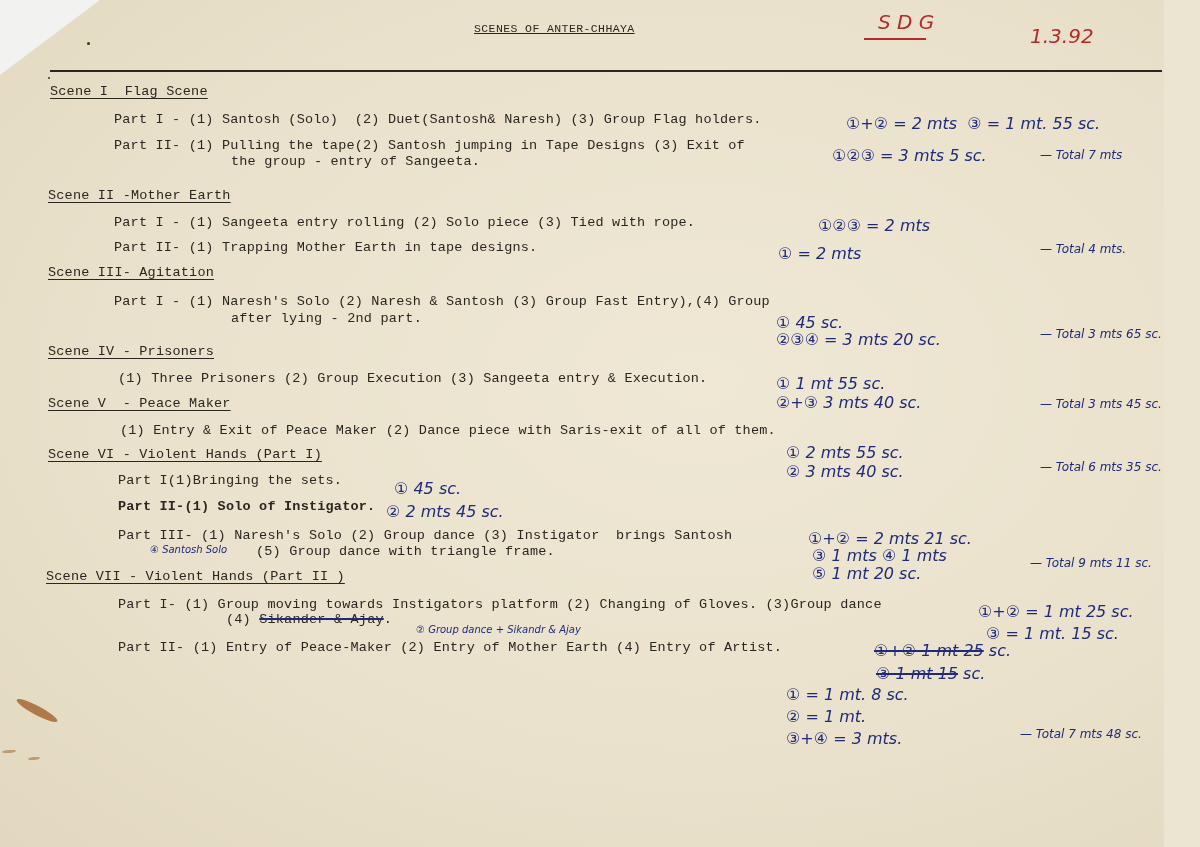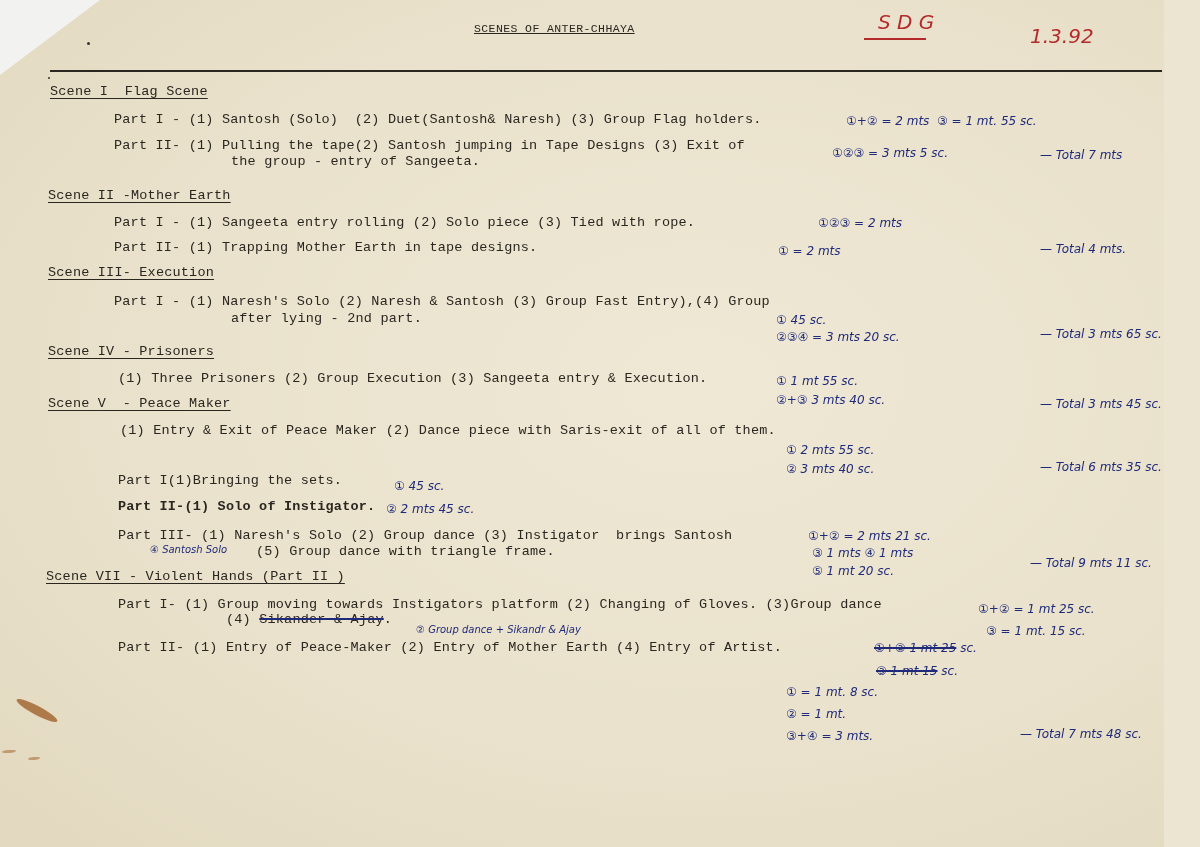--- a/index.html
+++ b/index.html
@@ -35,21 +35,21 @@
     text-decoration:underline; letter-spacing:0.4px;
   }
   .rule {
     position:absolute; left:50px; top:70px; width:1112px; height:2px; background:#2a2620;
   }
   .scene-head {
     text-decoration:underline; text-underline-offset:3px;
   }
   .hand {
     position:absolute; color:#1f2a7a; font-family:"DejaVu Sans", sans-serif;
-    font-style:italic; font-size:12px; white-space:pre;
+    font-style:italic; font-size:16px; white-space:pre;
   }
   .hand-red {
     position:absolute; color:#b42a2a; font-family:"DejaVu Sans", sans-serif;
     font-style:italic; font-size:20px; white-space:pre;
   }
   .red-underline {
     position:absolute; left:864px; top:38px; width:62px; height:2px; background:#b42a2a;
   }
   .strike { text-decoration:line-through; text-decoration-color:#1f2a7a; text-decoration-thickness:2px; }
   .total { font-size:12px; }
@@ -79,39 +79,40 @@
   <div class="hand" style="left:832px;top:146px;">①②③ = 3 mts 5 sc.</div>
   <div class="hand total" style="left:1040px;top:148px;">— Total 7 mts</div>
 
   <div class="typed scene-head" style="left:48px;top:188px;">Scene II -Mother Earth</div>
   <div class="typed" style="left:114px;top:215px;">Part I - (1) Sangeeta entry rolling (2) Solo piece (3) Tied with rope.</div>
   <div class="hand" style="left:818px;top:216px;">①②③ = 2 mts</div>
   <div class="typed" style="left:114px;top:240px;">Part II- (1) Trapping Mother Earth in tape designs.</div>
   <div class="hand" style="left:778px;top:244px;">① = 2 mts</div>
   <div class="hand total" style="left:1040px;top:242px;">— Total 4 mts.</div>
 
-  <div class="typed scene-head" style="left:48px;top:265px;">Scene III- Execution</div>
+  <div class="typed scene-head" style="left:48px;top:265px;">Scene III- Agitation</div>
   <div class="typed" style="left:114px;top:294px;">Part I - (1) Naresh's Solo (2) Naresh &amp; Santosh (3) Group Fast Entry),(4) Group</div>
   <div class="typed" style="left:231px;top:311px;">after lying - 2nd part.</div>
   <div class="hand" style="left:776px;top:313px;">① 45 sc.</div>
   <div class="hand" style="left:776px;top:330px;">②③④ = 3 mts 20 sc.</div>
   <div class="hand total" style="left:1040px;top:327px;">— Total 3 mts 65 sc.</div>
 
   <div class="typed scene-head" style="left:48px;top:344px;">Scene IV - Prisoners</div>
   <div class="typed" style="left:118px;top:371px;">(1) Three Prisoners (2) Group Execution (3) Sangeeta entry &amp; Execution.</div>
   <div class="hand" style="left:776px;top:374px;">① 1 mt 55 sc.</div>
   <div class="hand" style="left:776px;top:393px;">②+③ 3 mts 40 sc.</div>
   <div class="hand total" style="left:1040px;top:397px;">— Total 3 mts 45 sc.</div>
 
   <div class="typed scene-head" style="left:48px;top:396px;">Scene V  - Peace Maker</div>
   <div class="typed" style="left:120px;top:423px;">(1) Entry &amp; Exit of Peace Maker (2) Dance piece with Saris-exit of all of them.</div>
   <div class="hand" style="left:786px;top:443px;">① 2 mts 55 sc.</div>
   <div class="hand" style="left:786px;top:462px;">② 3 mts 40 sc.</div>
   <div class="hand total" style="left:1040px;top:460px;">— Total 6 mts 35 sc.</div>
 
+  <div class="typed scene-head" style="left:48px;top:447px;">Scene VI - Violent Hands (Part I)</div>
   <div class="typed" style="left:118px;top:473px;">Part I(1)Bringing the sets.</div>
   <div class="hand" style="left:394px;top:479px;">① 45 sc.</div>
   <div class="typed" style="left:118px;top:499px;font-weight:bold;">Part II-(1) Solo of Instigator.</div>
   <div class="hand" style="left:386px;top:502px;">② 2 mts 45 sc.</div>
   <div class="typed" style="left:118px;top:528px;">Part III- (1) Naresh's Solo (2) Group dance (3) Instigator  brings Santosh</div>
   <div class="hand" style="left:150px;top:544px;font-size:10px;">④ Santosh Solo</div>
   <div class="typed" style="left:256px;top:544px;">(5) Group dance with triangle frame.</div>
   <div class="hand" style="left:808px;top:529px;">①+② = 2 mts 21 sc.</div>
   <div class="hand" style="left:812px;top:546px;">③ 1 mts ④ 1 mts</div>
   <div class="hand" style="left:812px;top:564px;">⑤ 1 mt 20 sc.</div>

